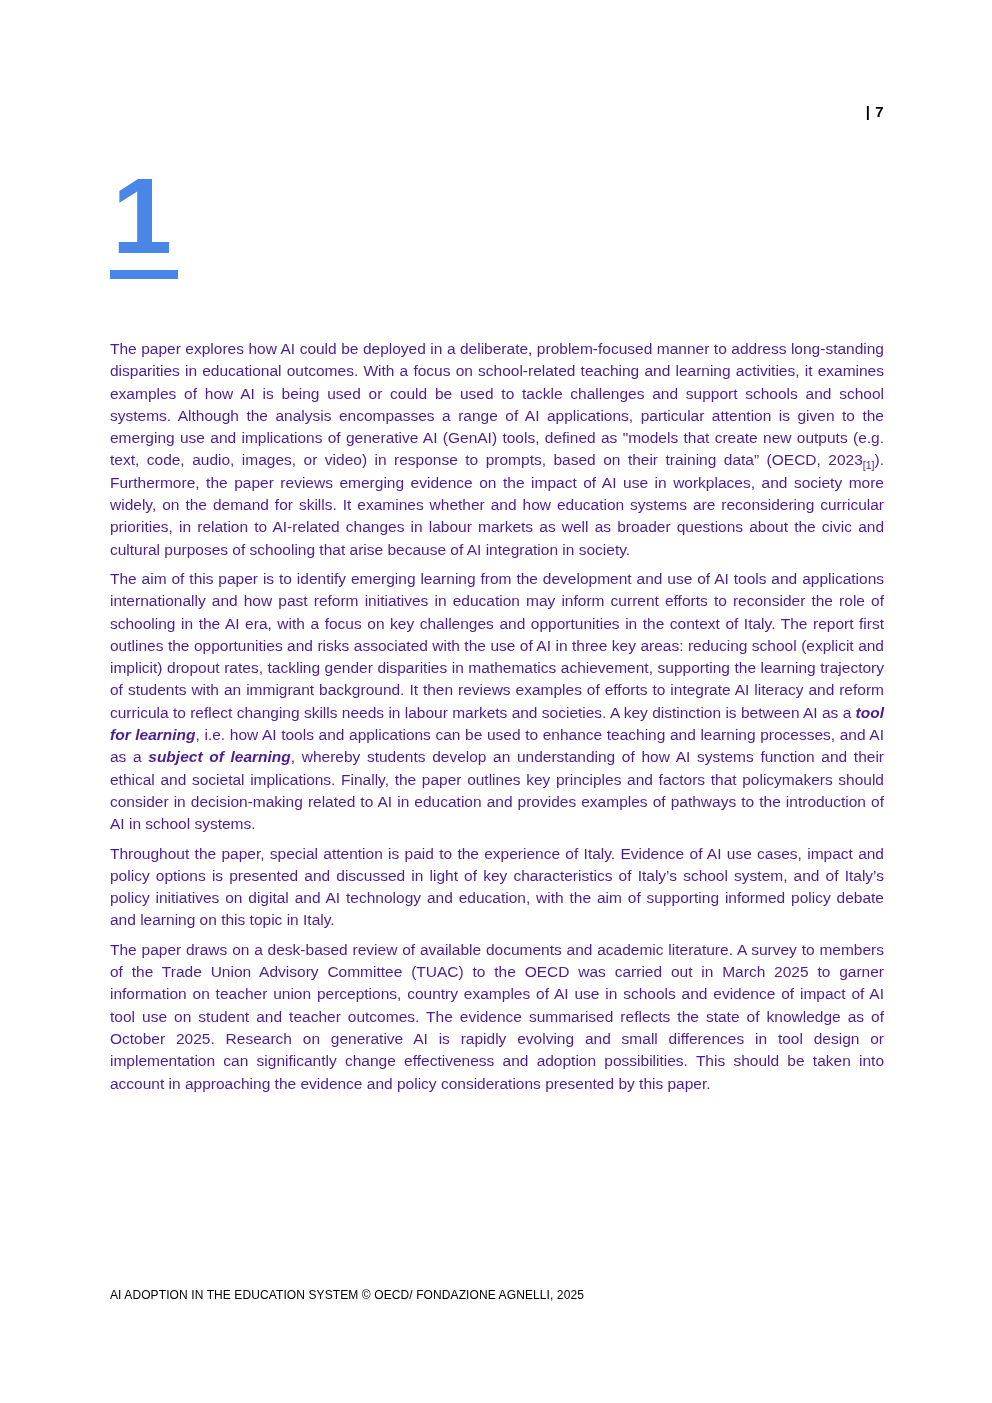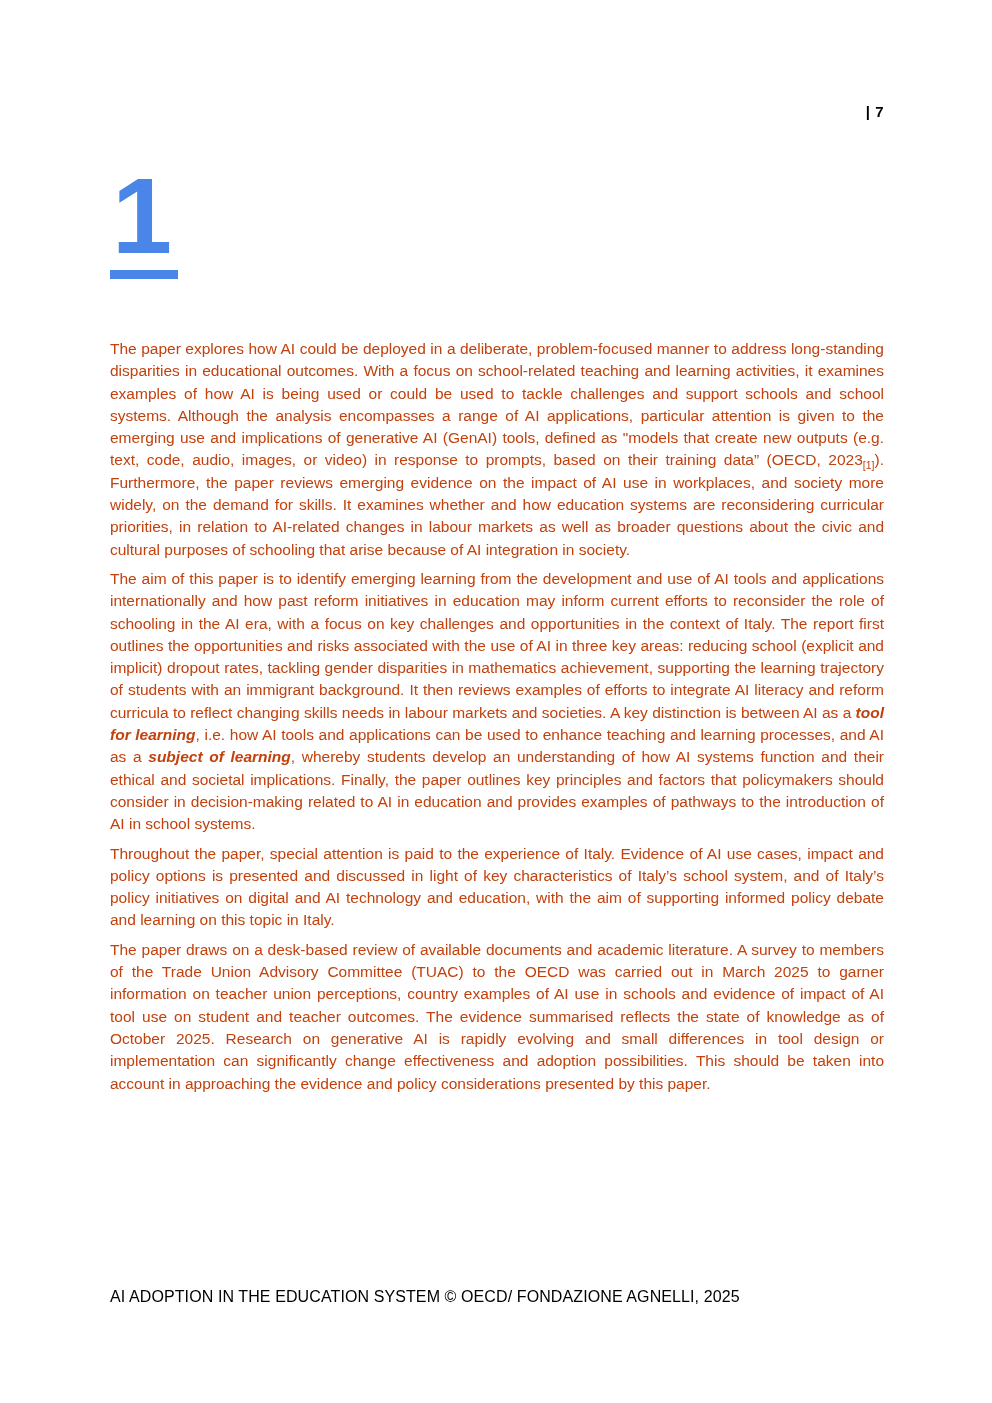--- a/index.html
+++ b/index.html
@@ -48,31 +48,31 @@
     letter-spacing: -0.5px;
   }
   .body-text {
     position: absolute;
     top: 338px;
     left: 110px;
     width: 774px;
     font-size: 15.5px;
     line-height: 22.3px;
     text-align: justify;
-    color: #c2410c;
+    color: #4c1d95;
   }
   .para { margin-bottom: 7px; }
   .seg-n { }
   .seg-bi { font-weight: bold; font-style: italic; }
   .seg-sub { vertical-align: sub; font-size: 0.68em; line-height: 0; }
   .footer {
     position: absolute;
     left: 110px;
     top: 1288px;
-    font-size: 16px;
+    font-size: 12px;
     color: #000000;
     letter-spacing: 0.1px;
   }
 </style>
 </head>
 <body>
 
 <div class="page">
 
   <div class="page-number">| 7</div>

